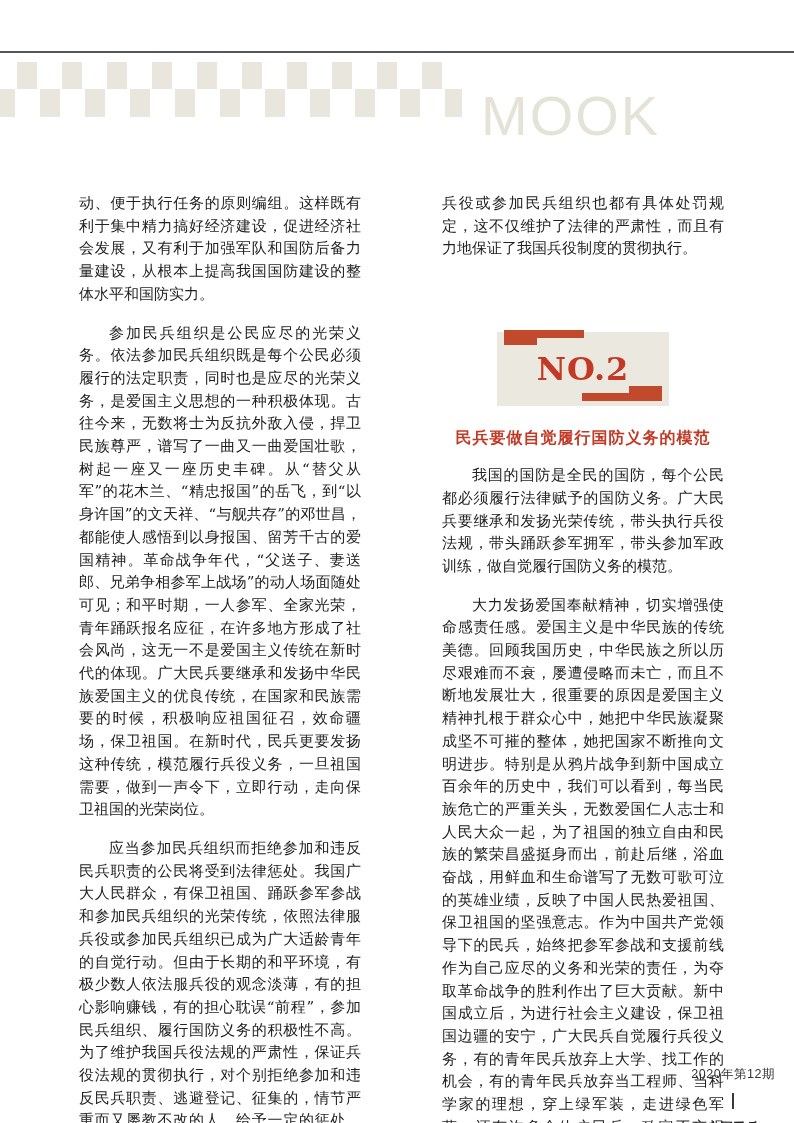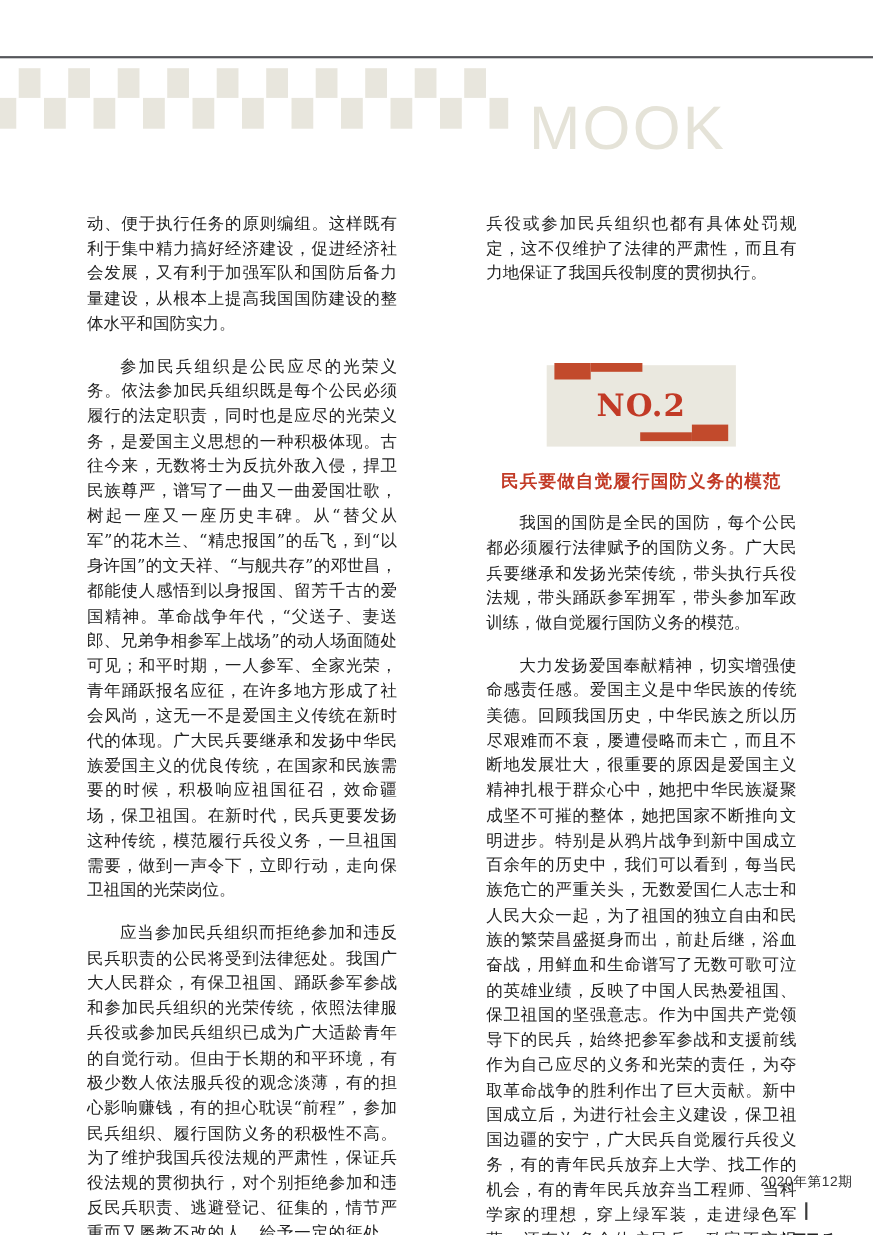--- a/index.html
+++ b/index.html
@@ -39,21 +39,21 @@
   .para.no-indent{text-indent:0;}
 
   
   .badge-box{
     width:172px;height:74px;background:var(--badge_bg,#eae8df);
     margin:72px auto 0;position:relative;
   }
   .badge-label{
     text-indent:0;text-align:center;line-height:74px;
     font-family:"DejaVu Serif","Liberation Serif",serif;
-    font-weight:700;font-size:28px;letter-spacing:1px;
+    font-weight:700;font-size:32px;letter-spacing:1px;
     color:var(--accent_red,#c23a26);
   }
   .deco{position:absolute;background:var(--accent_red_bar,#c24a2c);}
   .deco-tl-a{left:7px;top:-2px;width:33px;height:15px;}
   .deco-tl-b{left:40px;top:-2px;width:47px;height:8px;}
   .deco-br-b{right:40px;bottom:5px;width:47px;height:8px;}
   .deco-br-a{right:7px;bottom:5px;width:33px;height:15px;}
 
   .section-title{
     margin:20px 0 0;text-indent:0;text-align:center;

